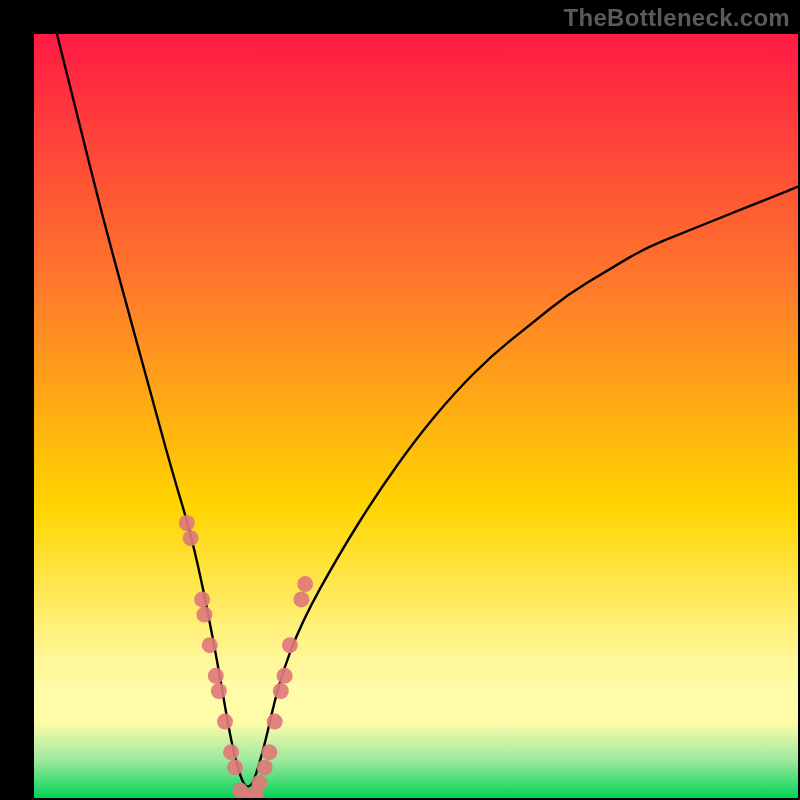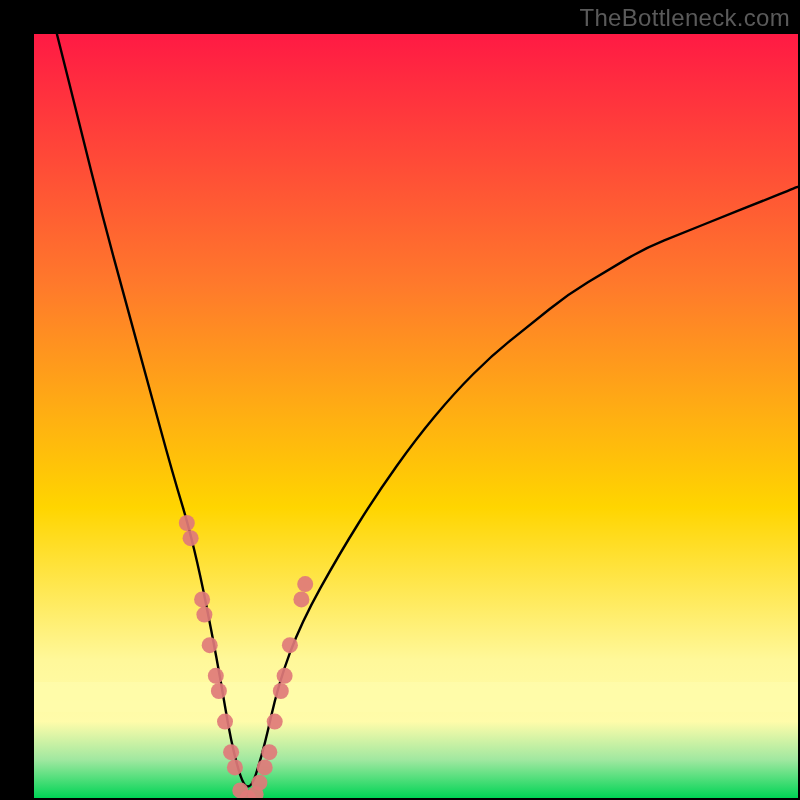--- a/index.html
+++ b/index.html
@@ -24,21 +24,21 @@
     width: 764px;
     height: 764px;
     overflow: hidden;
   }
   .watermark {
     position: absolute;
     top: 4px;
     right: 10px;
     color: #5a5a5a;
     font-size: 24px;
-    font-weight: 400;
+    font-weight: 700;
     letter-spacing: 0.3px;
     z-index: 50;
     user-select: none;
   }
   svg { display: block; }
 </style>
 </head>
 <body>
 
 <div class="frame">

